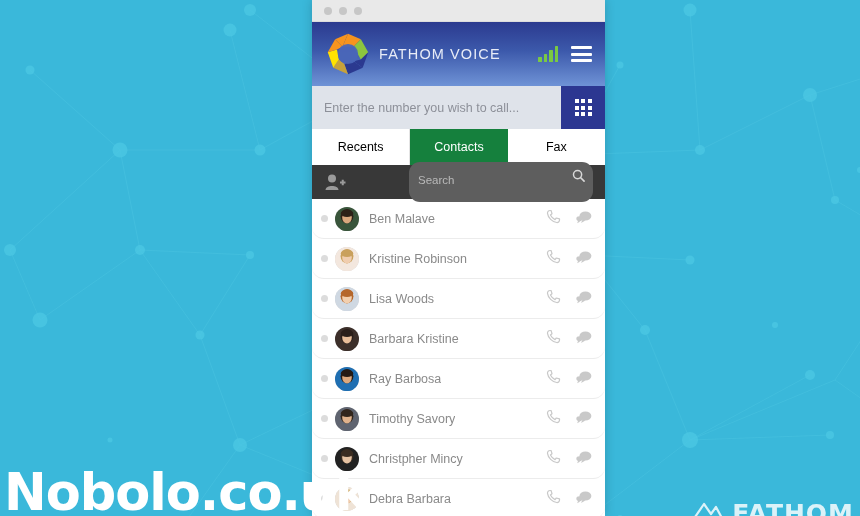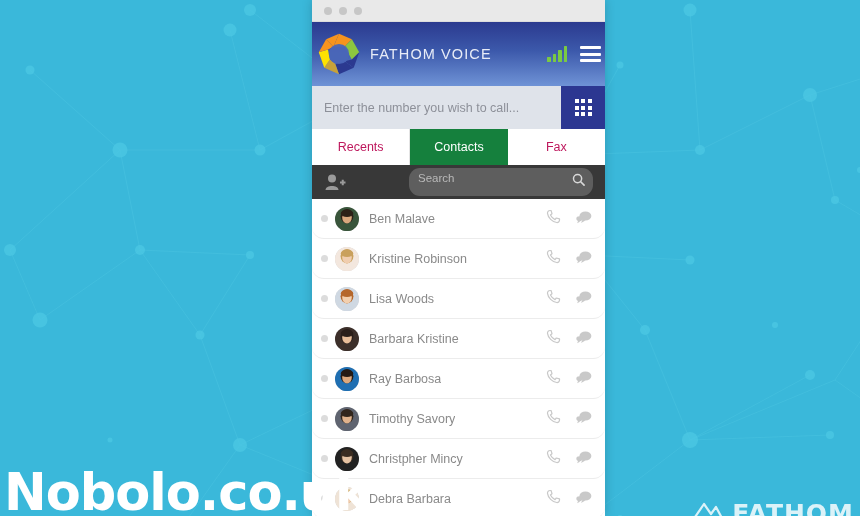--- a/index.html
+++ b/index.html
@@ -35,21 +35,21 @@
     padding-left:12px;
     border-bottom:1px solid #dcdcdc;
   }
   .dot { width:8px; height:8px; border-radius:50%; background:#c7c7c7; }
 
   
   .appheader {
     height:64px;
     background:linear-gradient(180deg,#2b3a8f 0%,#3c59ab 45%,#6f93d6 100%);
     display:flex; align-items:center;
-    padding:0 4px;
+    padding:0 13px;
     position:relative;
   }
   .logo-wrap { width:46px; height:46px; position:relative; flex:0 0 auto; }
   .logo-wrap svg { display:block; }
   .brand {
     color:#e8ecf7; font-size:14.5px; letter-spacing:1.1px;
     margin-left:8px; font-weight:400; white-space:nowrap;
   }
   .hdr-right {
     margin-left:auto; display:flex; align-items:center; gap:13px;
@@ -81,36 +81,36 @@
     width:44px; background:#2c3791;
     display:flex; align-items:center; justify-content:center; cursor:pointer;
   }
   .keypad { display:grid; grid-template-columns:repeat(3,4px); grid-gap:2.5px; }
   .keypad b { display:block; width:4px; height:4px; background:#fff; }
 
   
   .tabbar { height:36px; display:flex; background:#fff; }
   .tab {
     flex:1; display:flex; align-items:center; justify-content:center;
-    font-size:12.5px; color:#be185d; background:#fff; cursor:pointer;
+    font-size:12.5px; color:#000000; background:#fff; cursor:pointer;
     border-right:1px solid #e4e4e4;
   }
   .tab:last-child { border-right:none; }
   .tab.active { background:#15803d; color:#ffffff; border-right:none; }
 
   
   .searchbar {
     height:34px; background:#383838;
     display:flex; align-items:center; padding:0 12px;
   }
   .adduser { width:22px; height:18px; flex:0 0 auto; cursor:pointer; }
   .searchfield {
-    margin-left:auto; width:184px; height:28px;
+    margin-left:auto; width:184px; height:40px;
     background:#5e5e5e; border-radius:11px;
-    display:flex; align-items:flex-start; padding:4px 9px;
+    display:flex; align-items:flex-end; padding:16px 9px;
   }
   .searchfield input {
     flex:1; background:transparent; border:none; outline:none;
     color:#d6d6d6; font-size:11.5px;
     font-family:"Liberation Sans", sans-serif;
   }
   .searchfield input::placeholder { color:#b9b9b9; }
   .searchfield .mag { flex:0 0 auto; }
 
   

